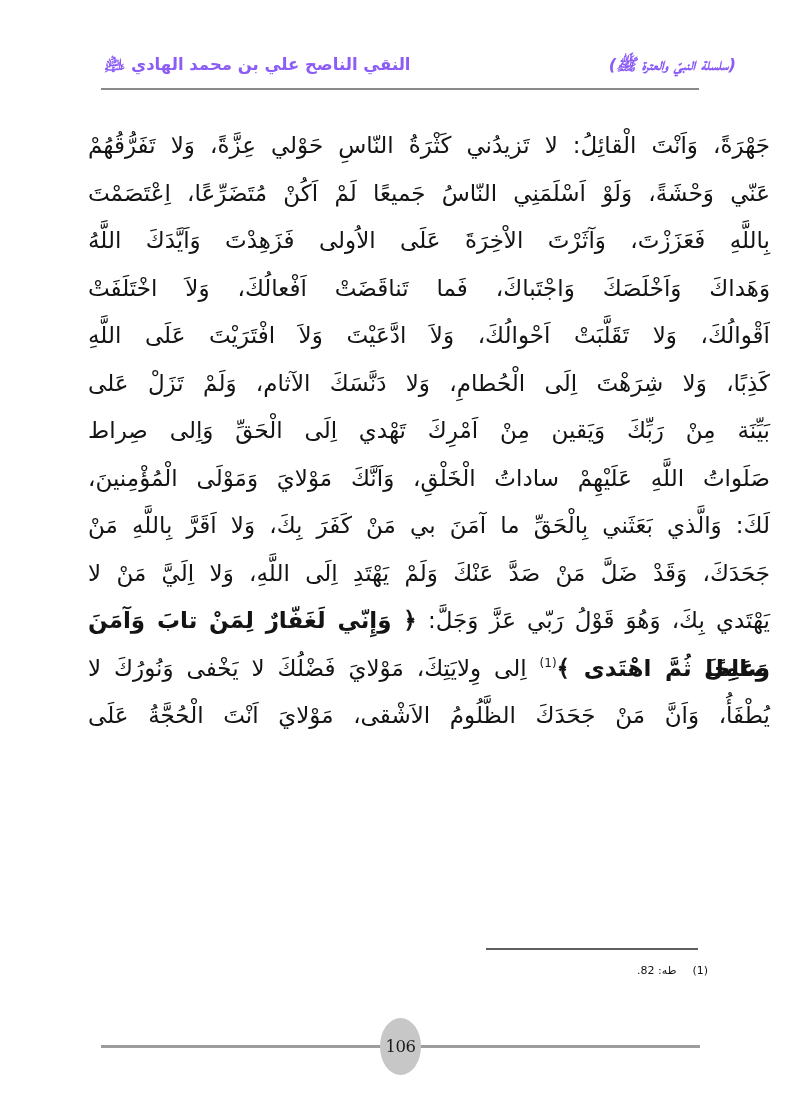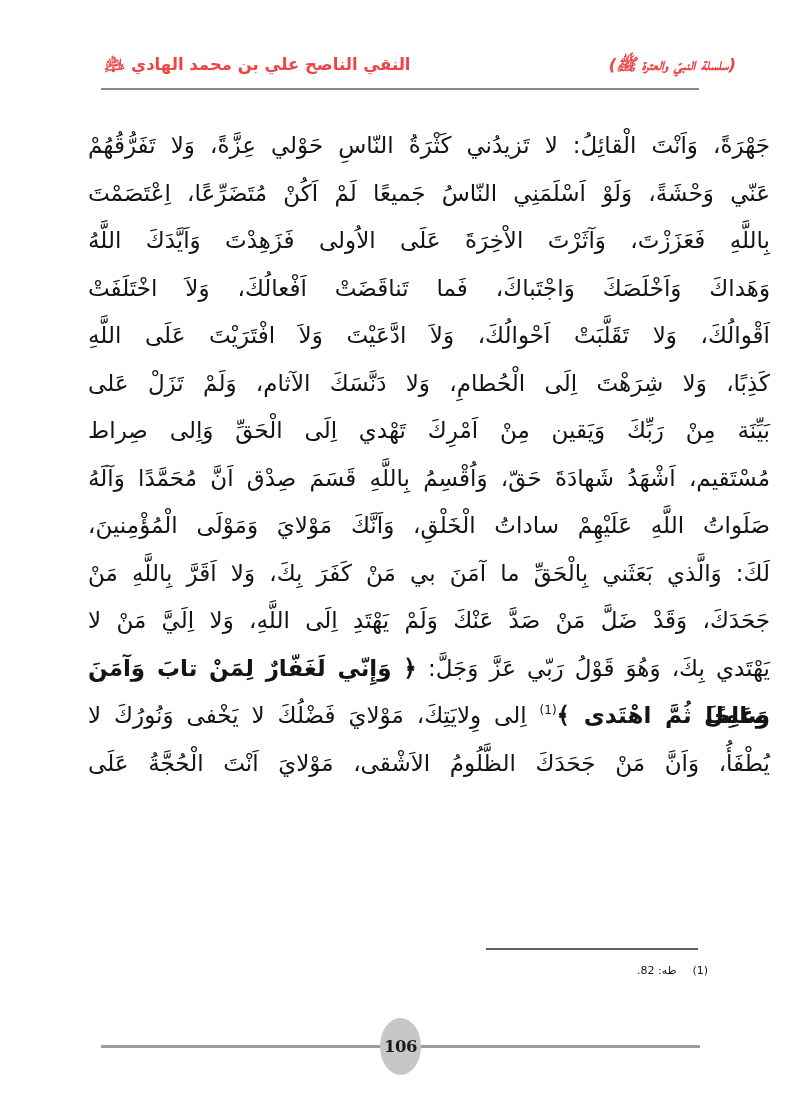--- a/index.html
+++ b/index.html
@@ -10,21 +10,21 @@
     font-family: "DejaVu Sans", sans-serif;
     color: #151515;
     overflow: hidden;
   }
 
   
   .header-title {
     position: absolute; top: 54px;
     font-size: 16.5px; font-weight: 700;
     direction: rtl; white-space: nowrap;
-    color: #ef4444;
+    color: #8b5cf6;
   }
   .header-title.right { right: 64px; font-style: italic; }
   .header-title.left  { left: 104px; }
   .header-rule {
     position: absolute; top: 88px; left: 101px;
     width: 598px; height: 2px;
     background: #8a8a8a;
   }
 
   
@@ -65,21 +65,21 @@
   .footer-rule {
     position: absolute; top: 1045px; left: 101px;
     width: 599px; height: 3px;
     background: #9d9d9d;
   }
   .page-badge {
     position: absolute; top: 1018px; left: 380px;
     width: 41px; height: 57px;
     background: #c7c7c7;
     border-radius: 50%;
-    display: flex; align-items: center; justify-content: center; font-weight: bold;
+    display: flex; align-items: center; justify-content: center;
   }
   .page-number {
     font-family: "DejaVu Serif", serif;
     font-size: 16.5px; color: #1a1a1a;
     letter-spacing: -0.5px;
   }
 </style>
 </head>
 <body>
 
@@ -88,21 +88,20 @@
 <div class="header-rule"></div>
 
 <div class="body-text">
     <div class="body-line"><span class="seg-normal">جَهْرَةً، وَاَنْتَ الْقائِلُ: لا تَزيدُني كَثْرَةُ النّاسِ حَوْلي عِزَّةً، وَلا تَفَرُّقُهُمْ</span></div>
     <div class="body-line"><span class="seg-normal">عَنّي وَحْشَةً، وَلَوْ اَسْلَمَنِي النّاسُ جَميعًا لَمْ اَكُنْ مُتَضَرِّعًا، اِعْتَصَمْتَ</span></div>
     <div class="body-line"><span class="seg-normal">بِاللَّهِ فَعَزَزْتَ، وَآثَرْتَ الاْخِرَةَ عَلَى الاُولى فَزَهِدْتَ وَاَيَّدَكَ اللَّهُ</span></div>
     <div class="body-line"><span class="seg-normal">وَهَداكَ وَاَخْلَصَكَ وَاجْتَباكَ، فَما تَناقَضَتْ اَفْعالُكَ، وَلاَ اخْتَلَفَتْ</span></div>
     <div class="body-line"><span class="seg-normal">اَقْوالُكَ، وَلا تَقَلَّبَتْ اَحْوالُكَ، وَلاَ ادَّعَيْتَ وَلاَ افْتَرَيْتَ عَلَى اللَّهِ</span></div>
     <div class="body-line"><span class="seg-normal">كَذِبًا، وَلا شِرَهْتَ اِلَى الْحُطامِ، وَلا دَنَّسَكَ الآثام، وَلَمْ تَزَلْ عَلى</span></div>
     <div class="body-line"><span class="seg-normal">بَيِّنَة مِنْ رَبِّكَ وَيَقين مِنْ اَمْرِكَ تَهْدي اِلَى الْحَقِّ وَاِلى صِراط</span></div>
-    <div class="body-line"><span class="seg-normal">مُسْتَقيم، اَشْهَدُ شَهادَةَ حَقّ، وَاُقْسِمُ بِاللَّهِ قَسَمَ صِدْق اَنَّ مُحَمَّدًا وَآلَهُ</span></div>
     <div class="body-line"><span class="seg-normal">صَلَواتُ اللَّهِ عَلَيْهِمْ ساداتُ الْخَلْقِ، وَاَنَّكَ مَوْلايَ وَمَوْلَى الْمُؤْمِنينَ،</span></div>
     <div class="body-line"><span class="seg-normal">لَكَ: وَالَّذي بَعَثَني بِالْحَقِّ ما آمَنَ بي مَنْ كَفَرَ بِكَ، وَلا اَقَرَّ بِاللَّهِ مَنْ</span></div>
     <div class="body-line"><span class="seg-normal">جَحَدَكَ، وَقَدْ ضَلَّ مَنْ صَدَّ عَنْكَ وَلَمْ يَهْتَدِ اِلَى اللَّهِ، وَلا اِلَيَّ مَنْ لا</span></div>
     <div class="body-line"><span class="seg-normal">يَهْتَدي بِكَ، وَهُوَ قَوْلُ رَبّي عَزَّ وَجَلَّ: </span><span class="seg-quran">﴿ وَإِنّي لَغَفّارٌ لِمَنْ تابَ وَآمَنَ وَعَمِلَ</span></div>
     <div class="body-line"><span class="seg-quran">صالِحًا ثُمَّ اهْتَدى ﴾</span><span class="seg-fnref">(1)</span><span class="seg-normal"> اِلى وِلايَتِكَ، مَوْلايَ فَضْلُكَ لا يَخْفى وَنُورُكَ لا</span></div>
     <div class="body-line"><span class="seg-normal">يُطْفَأُ، وَاَنَّ مَنْ جَحَدَكَ الظَّلُومُ الاَشْقى، مَوْلايَ اَنْتَ الْحُجَّةُ عَلَى</span></div>
   </div>
 
 <div class="footnote-sep"></div>
 <div class="footnote-row">

